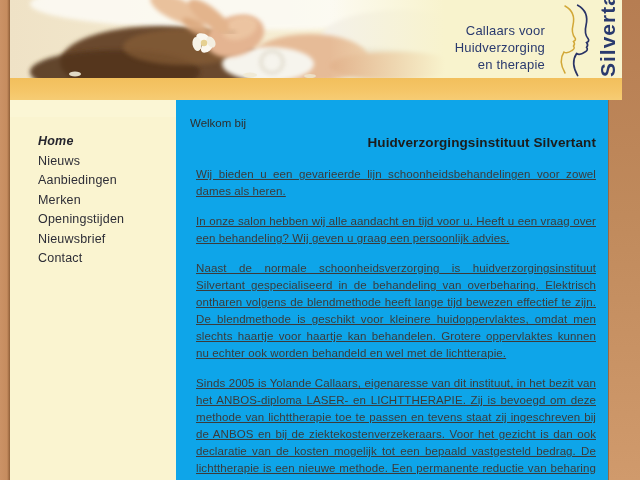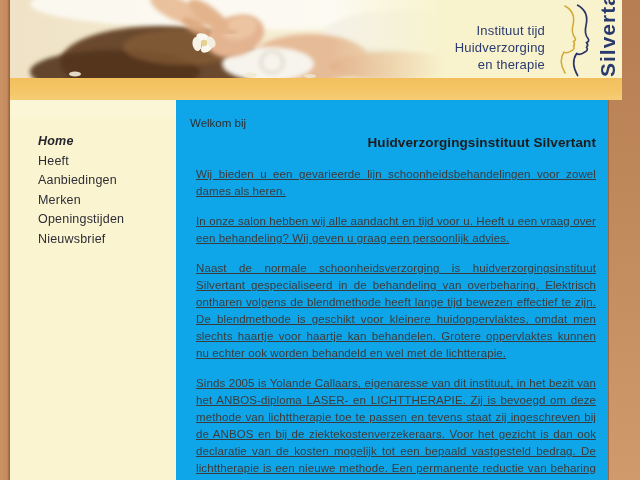--- a/index.html
+++ b/index.html
@@ -123,44 +123,45 @@
         <circle cx="194" cy="43" r="3.2" fill="#e6d193"></circle>
       </g>
       <ellipse cx="65" cy="74" rx="6" ry="2.5" fill="#f2ecd9" opacity="0.9"></ellipse>
       <ellipse cx="240" cy="75" rx="7" ry="2.5" fill="#f0e9d4" opacity="0.9"></ellipse>
       <ellipse cx="300" cy="76" rx="6" ry="2" fill="#efe8d2" opacity="0.8"></ellipse>
       <rect x="320" width="115" height="78" fill="url(#fadeR)"></rect>
     </svg>
 
     <div class="brand">
       <div class="brand-tagline">
-        <div>Instituut tijd</div>
+        <div>Callaars voor</div>
         <div>Huidverzorging</div>
         <div>en therapie</div>
       </div>
       <svg class="brand-faces" viewBox="0 0 42 76" aria-hidden="true">
         <g fill="none" stroke-linecap="round">
           <path d="M13 5 Q24 11 21 24 Q19 32 23 37 Q24.5 39 21.5 40.5 Q23.5 43 21.5 45 Q23.5 47.5 20 49.5 Q15 53 12 51 Q6 60 13 72" stroke="#d2a838" stroke-width="1.5"></path>
           <path d="M13 5 Q24 11 21 24 Q19 32 23 37 Q24.5 39 21.5 40.5 Q23.5 43 21.5 45 Q23.5 47.5 20 49.5 Q15 53 12 51 Q6 60 13 72" stroke="#2a3466" stroke-width="1.6" transform="translate(12,-1) scale(1.05)"></path>
         </g>
       </svg>
       <div class="brand-vertical">Silvertant</div>
     </div>
   </div>
 
   <div class="accent-bar"></div>
 
   <div class="sidebar">
     <nav id="nav">
         <div class="nav-item active">Home</div>
-        <div class="nav-item">Heeft</div>
+        <div class="nav-item">Nieuws</div>
         <div class="nav-item">Aanbiedingen</div>
         <div class="nav-item">Merken</div>
         <div class="nav-item">Openingstijden</div>
         <div class="nav-item">Nieuwsbrief</div>
+        <div class="nav-item">Contact</div>
       </nav>
   </div>
 
   <div class="content">
     <p class="welcome">Welkom bij</p>
     <h1 class="page-title">Huidverzorgingsinstituut Silvertant</h1>
     <div class="paras" id="paras">
         <p class="para">Wij bieden u een gevarieerde lijn schoonheidsbehandelingen voor zowel dames als heren.</p>
         <p class="para">In onze salon hebben wij alle aandacht en tijd voor u. Heeft u een vraag over een behandeling? Wij geven u graag een persoonlijk advies.</p>
         <p class="para">Naast de normale schoonheidsverzorging is huidverzorgingsinstituut Silvertant gespecialiseerd in de behandeling van overbeharing. Elektrisch ontharen volgens de blendmethode heeft lange tijd bewezen effectief te zijn. De blendmethode is geschikt voor kleinere huidoppervlaktes, omdat men slechts haartje voor haartje kan behandelen. Grotere oppervlaktes kunnen nu echter ook worden behandeld en wel met de lichtterapie.</p>

